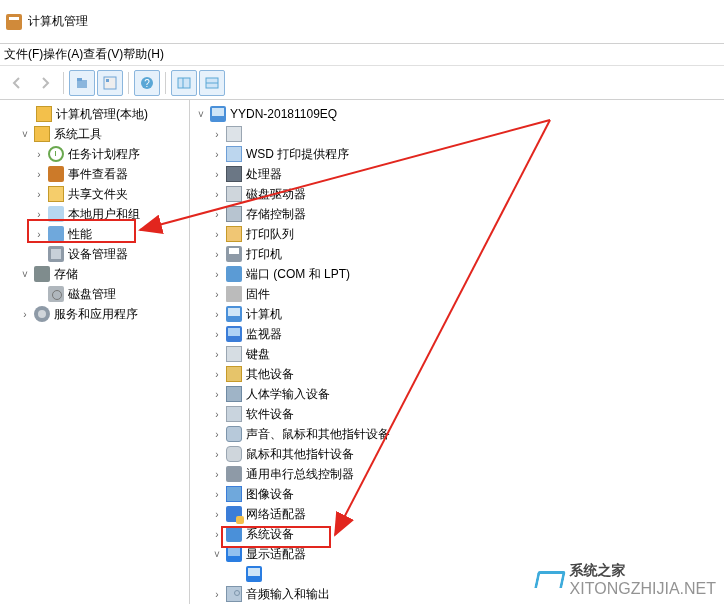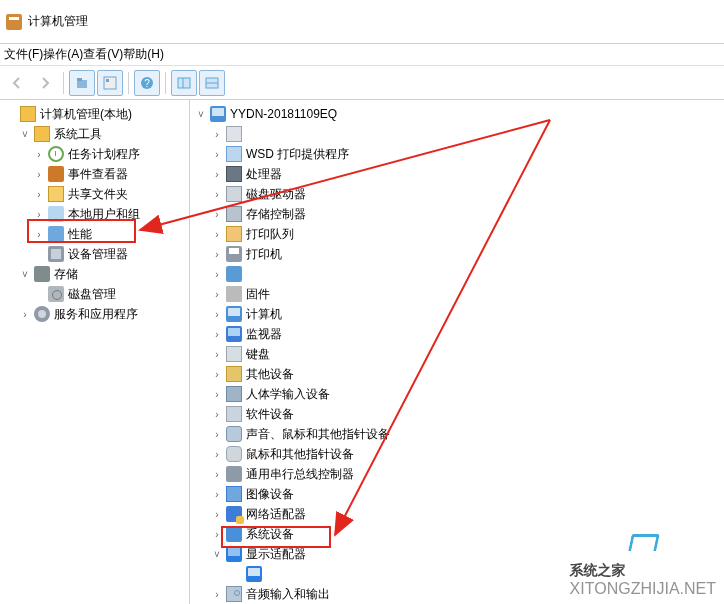--- a/index.html
+++ b/index.html
@@ -83,21 +83,21 @@
   }
   .ico {
     width: 16px; height: 16px;
     margin: 0 4px 0 2px;
     flex-shrink: 0;
     display:inline-block;
     position:relative;
   }
   .lbl { }
   
-  .ind0{padding-left:4px;} .ind1{padding-left:18px;} .ind2{padding-left:32px;} .r0{padding-left:4px;} .r1{padding-left:20px;} .r2{padding-left:40px;}
+  .ind0{padding-left:20px;} .ind1{padding-left:18px;} .ind2{padding-left:32px;} .r0{padding-left:4px;} .r1{padding-left:20px;} .r2{padding-left:40px;}
   
   .ic-yellow{background:#f3c04b;border:1px solid #c59a2a;}
   .ic-clock{background:#fff;border:2px solid #6aa84f;border-radius:50%;}
   .ic-clock::after{content:"";position:absolute;left:5px;top:3px;width:1px;height:5px;background:#6aa84f;}
   .ic-book{background:#cc7a29;border-radius:2px;}
   .ic-folder{background:#f5cd6b;border:1px solid #c59a2a;}
   .ic-users{background:#b6d7f0;border-radius:2px;}
   .ic-perf{background:#6fa8dc;border-radius:2px;}
   .ic-chip{background:#8e9aa7;border-radius:2px;}
   .ic-chip::after{content:"";position:absolute;inset:3px;background:#c7d0d9;}
@@ -137,21 +137,20 @@
   .ic-gpu::after{content:"";position:absolute;left:2px;top:2px;width:12px;height:8px;background:#cfe5f7;}
   .ic-audio{background:#b7c9da;border:1px solid #7d95ab;}
   .ic-audio::after{content:"";position:absolute;right:1px;top:3px;width:4px;height:4px;border:1px solid #7d95ab;border-radius:50%;}
   #annot { position:absolute; top:0; left:0; width:724px; height:604px; pointer-events:none; }
   .watermark {
     position: absolute;
     right: 8px; bottom: 6px;
     display: flex; align-items: center; gap: 6px;
     color: #333; font-weight: bold; font-size: 14px;
     opacity: .9;
-    flex-direction: column;
   }
   .wm-logo {
     width: 30px; height: 26px;
     position: relative;
   }
   .wm-logo::before{content:"";position:absolute;left:2px;top:4px;width:22px;height:14px;border:3px solid #2aa3d8;border-bottom:none;border-radius:3px 3px 0 0;transform:skewX(-12deg);}
   .wm-sub{font-size:16px;color:#888;font-weight:normal;display:block;}
 </style>
 </head>
 <body>
@@ -310,20 +309,21 @@
         <span class="lbl">打印队列</span>
       </div>
     <div class="node r1">
         <span class="expander">›</span>
         <span class="ico ic-printer"></span>
         <span class="lbl">打印机</span>
       </div>
     <div class="node r1">
         <span class="expander">›</span>
         <span class="ico ic-port"></span>
+        <span class="lbl">端口 (COM 和 LPT)</span>
       </div>
     <div class="node r1">
         <span class="expander">›</span>
         <span class="ico ic-fw"></span>
         <span class="lbl">固件</span>
       </div>
     <div class="node r1">
         <span class="expander">›</span>
         <span class="ico ic-pc"></span>
         <span class="lbl">计算机</span>

